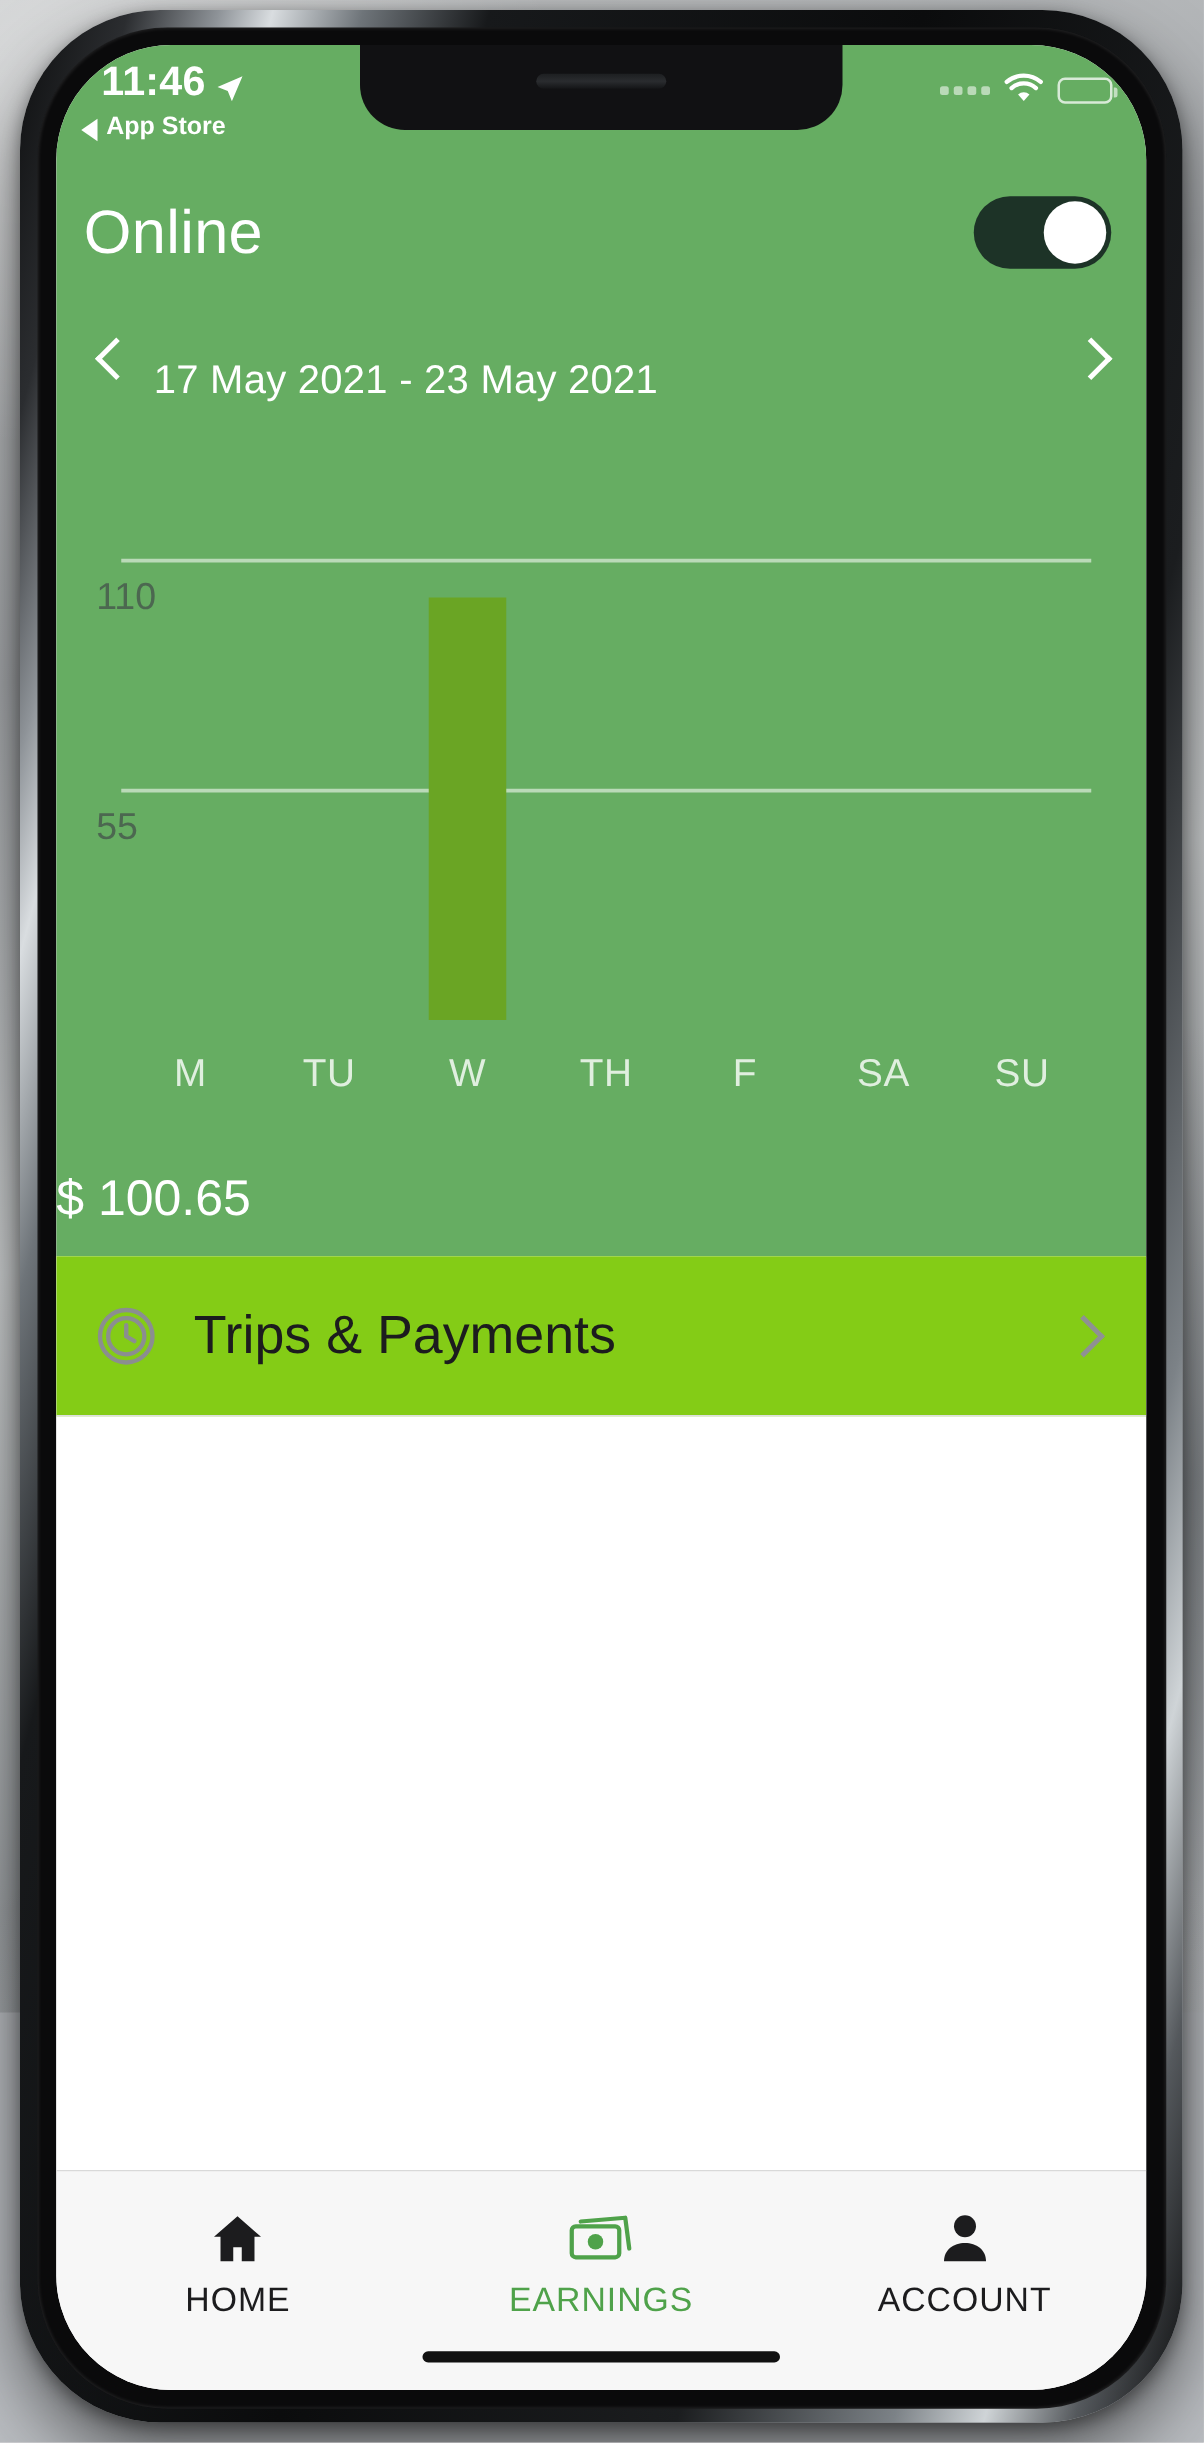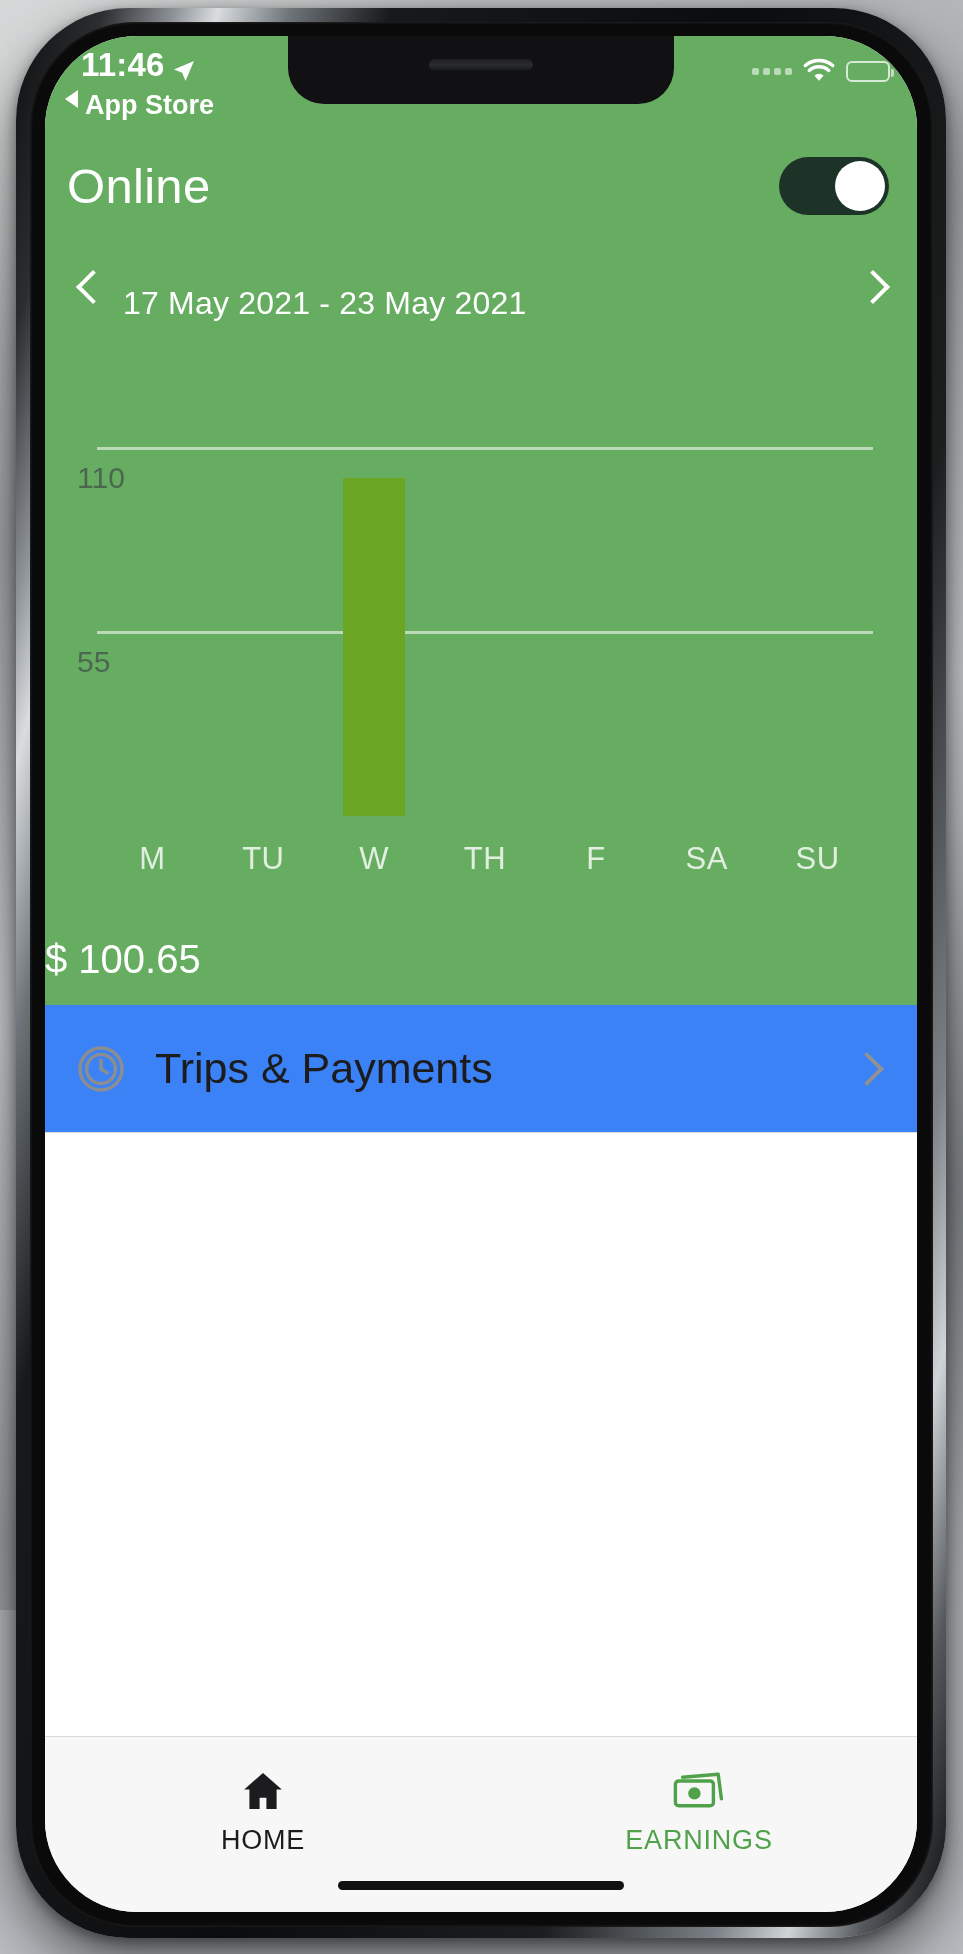--- a/index.html
+++ b/index.html
@@ -71,22 +71,22 @@
 
   
   #status-left {
     position: absolute; left: 36px; top: 10px;
     color: #fff; font-size: 33px; font-weight: 600;
     letter-spacing: .2px; z-index: 7; display: flex; align-items: center; gap: 7px;
   }
   #loc-arrow { display: inline-block; width: 24px; height: 24px; }
   #back-link {
     position: absolute; left: 20px; top: 54px;
-    color: #fff; font-size: 27px; font-weight: 600;
-    z-index: 7; display: flex; align-items: flex-start; gap: 7px;
+    color: #fff; font-size: 20px; font-weight: 600;
+    z-index: 7; display: flex; align-items: flex-end; gap: 7px;
   }
   #back-tri {
     width: 0; height: 0; border-top: 9px solid transparent;
     border-bottom: 9px solid transparent; border-right: 13px solid #fff;
     display: inline-block;
   }
   #status-right {
     position: absolute; right: 27px; top: 20px;
     display: flex; align-items: center; gap: 11px; z-index: 7;
   }
@@ -184,21 +184,21 @@
   }
 
   
   #list {
     position: absolute; left: 0; top: 969px; width: 872px; bottom: 176px;
     background: #fff;
   }
   .list-item {
     height: 128px; display: flex; align-items: center;
     padding: 0 24px 0 28px; border-bottom: 1px solid #dddedf;
-    background: #3b82f6;
+    background: #84cc16;
   }
   .list-icon { width: 56px; height: 56px; flex: none; color: #8b8e90; }
   .list-label {
     flex: 1; margin-left: 26px;
     color: #1c1c1e; font-size: 43px; font-weight: 400;
   }
   .list-chev {
     width: 22px; height: 36px; position: relative; flex: none; margin-right: 16px;
   }
   .list-chev::before {
@@ -352,18 +352,27 @@
         <span class="tab-icon">
           <svg viewBox="0 0 26 20" width="52" height="42" fill="none" stroke="#4fa24a" stroke-width="1.7">
             <rect x="1.2" y="5" width="19" height="12.4" rx="1.6"></rect>
             <circle cx="10.7" cy="11.2" r="3.1" fill="#4fa24a" stroke="none"></circle>
             <path d="M4.8 3.1 22.6 1.6l1.6 12.3" stroke-linecap="round" stroke-linejoin="round"></path>
           </svg>
         </span>
         <span class="tab-label">EARNINGS</span>
       </div>
 
+      <div class="tab">
+        <span class="tab-icon">
+          <svg viewBox="0 0 24 24" width="48" height="48" fill="#1c1c1e">
+            <circle cx="12" cy="7" r="4.4"></circle>
+            <path d="M3.6 21c0-4.6 3.8-7.3 8.4-7.3s8.4 2.7 8.4 7.3z"></path>
+          </svg>
+        </span>
+        <span class="tab-label">ACCOUNT</span>
+      </div>
 
       <div id="home-indicator"></div>
     </div>
 
   </div>
 </div>
 
 </body></html>

